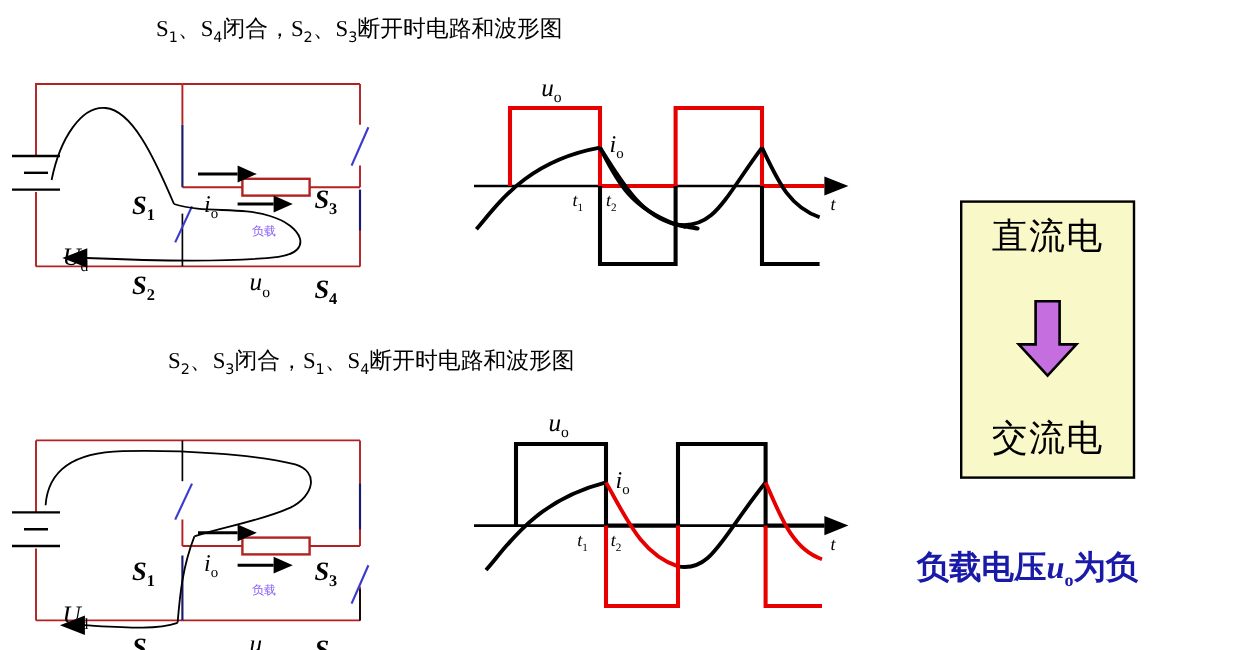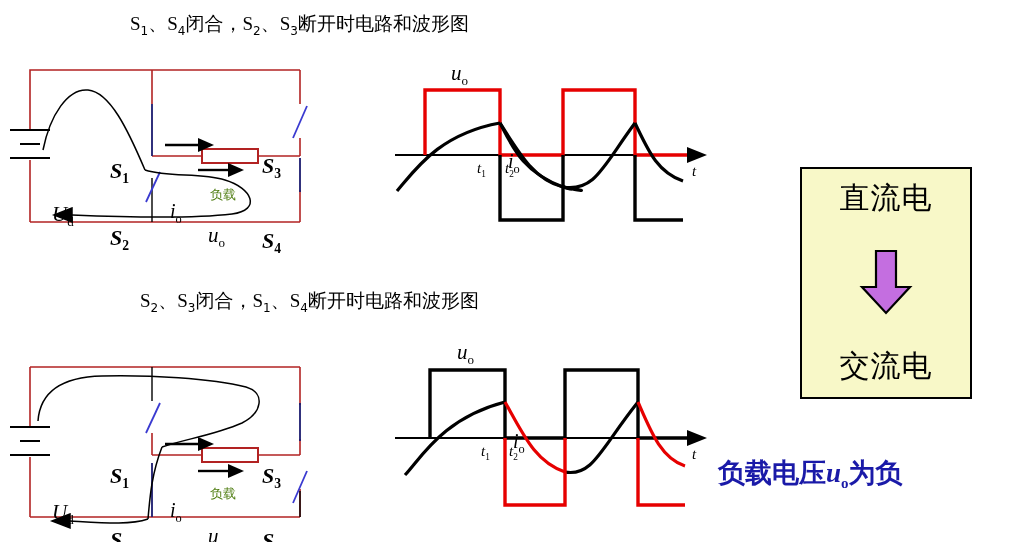--- a/index.html
+++ b/index.html
@@ -40,25 +40,25 @@
   }
 
   
   .lbl{
     font-family:"Liberation Serif","DejaVu Serif",serif;
     font-style:italic;color:#000;white-space:nowrap;
   }
   .lbl sub{font-size:0.62em;font-style:normal;}
   .lbl-s{font-size:22px;font-weight:bold;}
   .lbl-u{font-size:21px;}
-  .lbl-i{font-size:20px;margin-top:40px;}
+  .lbl-i{font-size:20px;}
   .lbl-t{font-size:15px;}
   .cn-load{
     font-family:Liberation Serif, serif;
-    font-size:13px;color:#4d7c0f;white-space:nowrap;font-style:normal;
+    font-size:10px;color:#8b5cf6;white-space:nowrap;font-style:normal;
   }
 
   
   .watermark{
     font-family:"DejaVu Sans","Liberation Sans",sans-serif;
     font-size:15px;color:#cfcfcf;white-space:nowrap;letter-spacing:1px;
   }
   svg{display:block;overflow:visible;}
 </style>
 </head>
@@ -169,21 +169,21 @@
     </svg>
 
     <div class="abs lbl lbl-u" style="left:56px;top:1px;"><span>u</span><sub>o</sub></div>
     <div class="abs lbl lbl-i" style="left:113px;top:50px;"><span>i</span><sub>o</sub></div>
     <div class="abs lbl lbl-t" style="left:82px;top:100px;"><span>t</span><sub>1</sub></div>
     <div class="abs lbl lbl-t" style="left:110px;top:100px;"><span>t</span><sub>2</sub></div>
     <div class="abs lbl lbl-t" style="left:297px;top:103px;">t</div>
   </div>
 
 
-  <div class="abs yellow-box" style="left:800px;top:167px;width:172px;height:232px;">
+  <div class="abs yellow-box" style="left:800px;top:167px;width:146px;height:232px;">
     <div class="cn">直流电</div>
     <svg width="56" height="66" viewBox="0 0 56 66">
       <polygon points="18,2 38,2 38,38 52,38 28,64 4,38 18,38" fill="#c46ee0" stroke="#000" stroke-width="2.2" stroke-linejoin="miter"></polygon>
     </svg>
     <div class="cn">交流电</div>
   </div>
 
   <div class="abs sec-title" style="left:111px;top:288px;margin-left:29px;">
     <span class="ital">S</span><span class="sub">2</span><span>、</span><span class="ital">S</span><span class="sub">3</span><span>闭合，</span><span class="ital">S</span><span class="sub">1</span><span>、</span><span class="ital">S</span><span class="sub">4</span><span>断开时电路和波形图</span>
   </div>
@@ -275,18 +275,18 @@
       <polyline points="243,98 243,165 290,165" fill="none" stroke="#e60000" stroke-width="3.4"></polyline>
     </svg>
 
     <div class="abs lbl lbl-u" style="left:62px;top:0px;"><span>u</span><sub>o</sub></div>
     <div class="abs lbl lbl-i" style="left:118px;top:50px;"><span>i</span><sub>o</sub></div>
     <div class="abs lbl lbl-t" style="left:86px;top:103px;"><span>t</span><sub>1</sub></div>
     <div class="abs lbl lbl-t" style="left:114px;top:103px;"><span>t</span><sub>2</sub></div>
     <div class="abs lbl lbl-t" style="left:297px;top:106px;">t</div>
   </div>
 
-  <div class="abs blue-line" style="left:718px;top:455px;">
+  <div class="abs blue-line" style="left:764px;top:455px;">
     <span>负载电压</span><span class="uo"><span>u</span><sub>o</sub></span><span>为负</span>
   </div>
 
 
 </div>
 
 </body></html>

